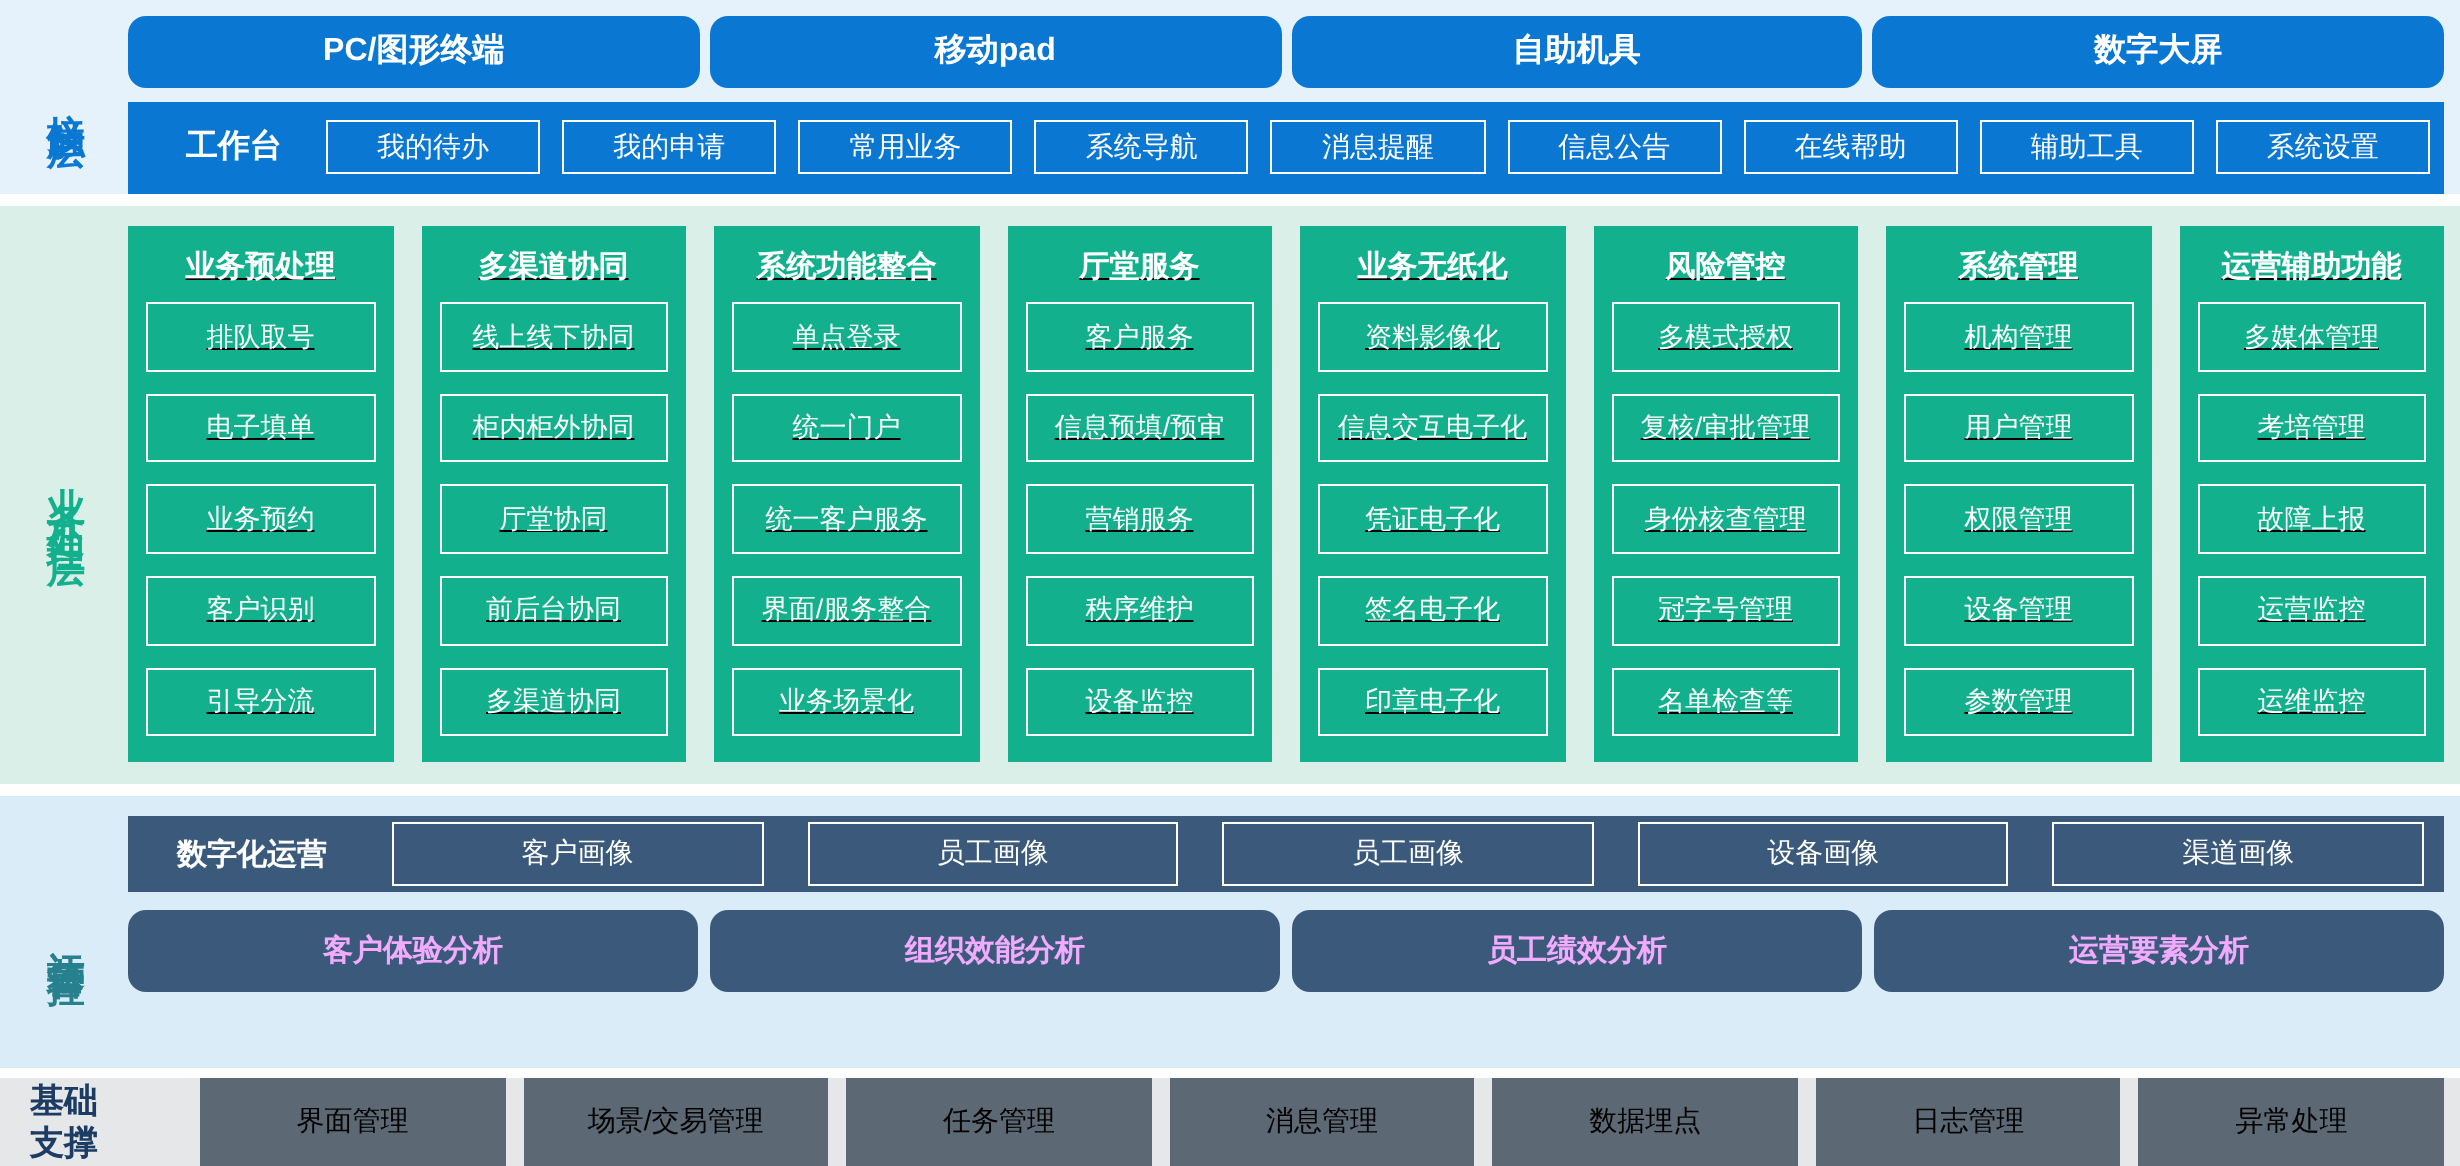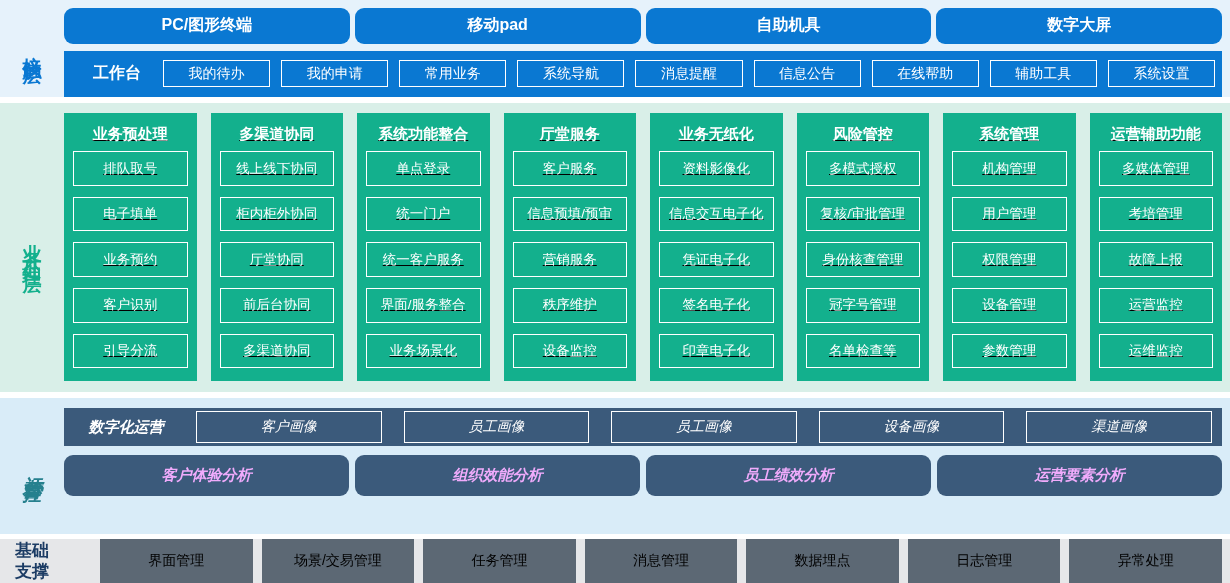--- a/index.html
+++ b/index.html
@@ -7,21 +7,21 @@
     width:1230px; height:583px;
     font-family:"Liberation Sans","DejaVu Sans",sans-serif;
     background:#ffffff;
     overflow:hidden;
   }
   .page { width:1230px; height:583px; display:flex; flex-direction:column; }
 
   .band { display:flex; }
   .band-contact    { height:97px;  background:var(--contact-band-bg,#e6f2fb);   margin-bottom:6px; }
   .band-business   { height:294px; background:var(--business-band-bg,#d9efe8);  margin-bottom:6px; }
-  .band-ops        { height:138px; background:var(--ops-band-bg,#d9ecf8);       margin-bottom:5px;font-style:italic; }
+  .band-ops        { height:138px; background:var(--ops-band-bg,#d9ecf8);       margin-bottom:5px; }
   .band-foundation { flex:1;       background:var(--foundation-band-bg,#e6e7e9);gap:36px; }
 
   .label-zone { width:64px; flex:none; display:flex; align-items:center; justify-content:center; }
   .vlabel {
     writing-mode:vertical-rl; text-orientation:upright;
     font-weight:bold; font-size:19px; letter-spacing:5px;
   }
   .contact-label  { color:var(--primary-blue,#0a78d2); }
   .business-label { color:var(--green,#13b08d); letter-spacing:8px; }
   .ops-label      { color:var(--ops-label,#26808e); letter-spacing:3px; }

